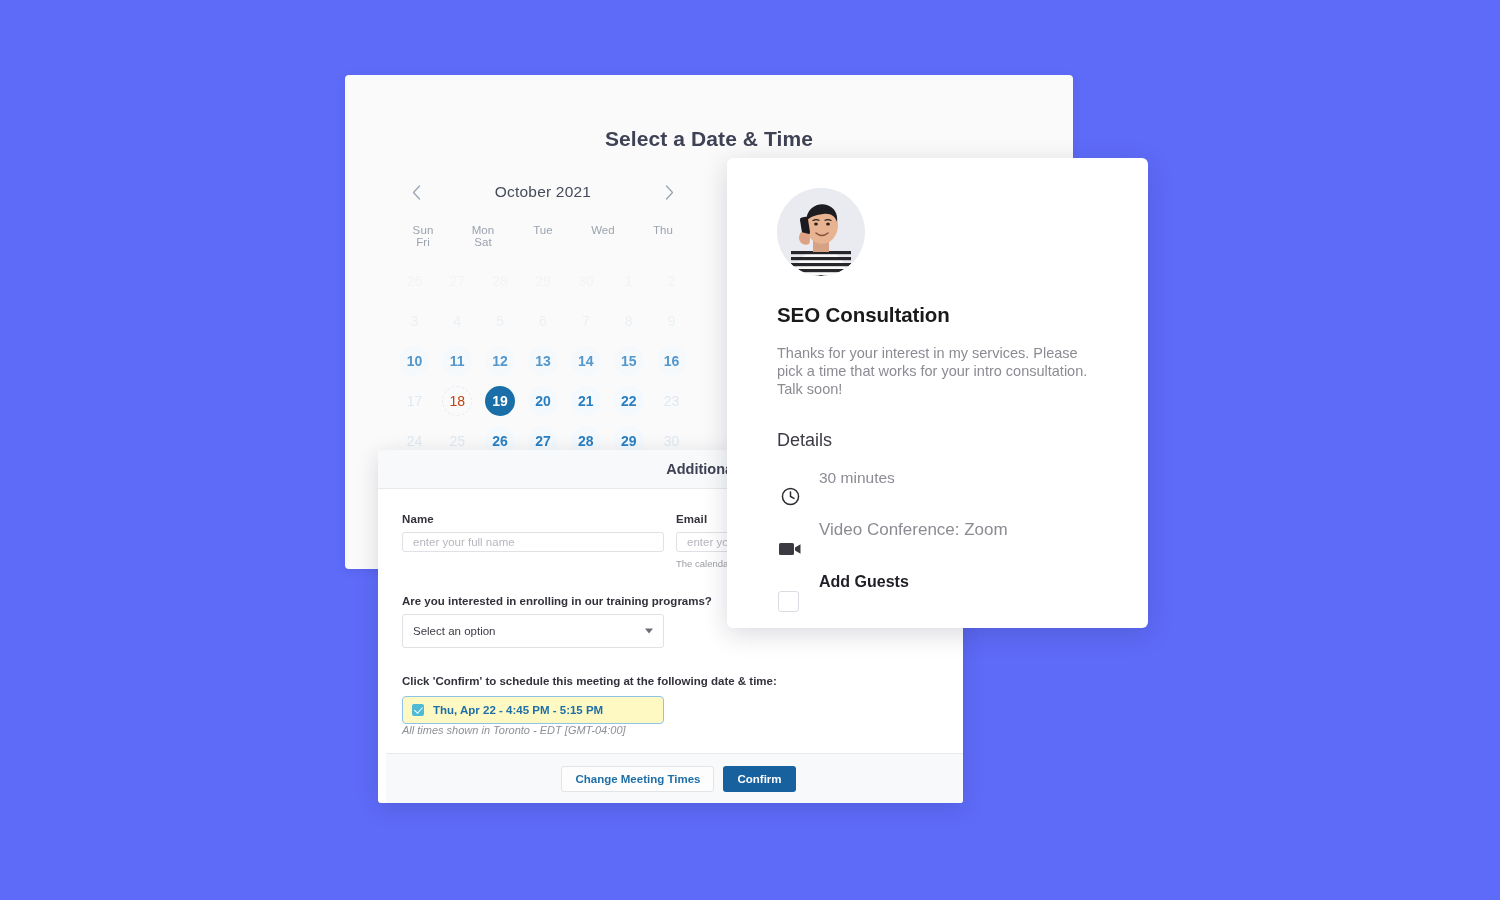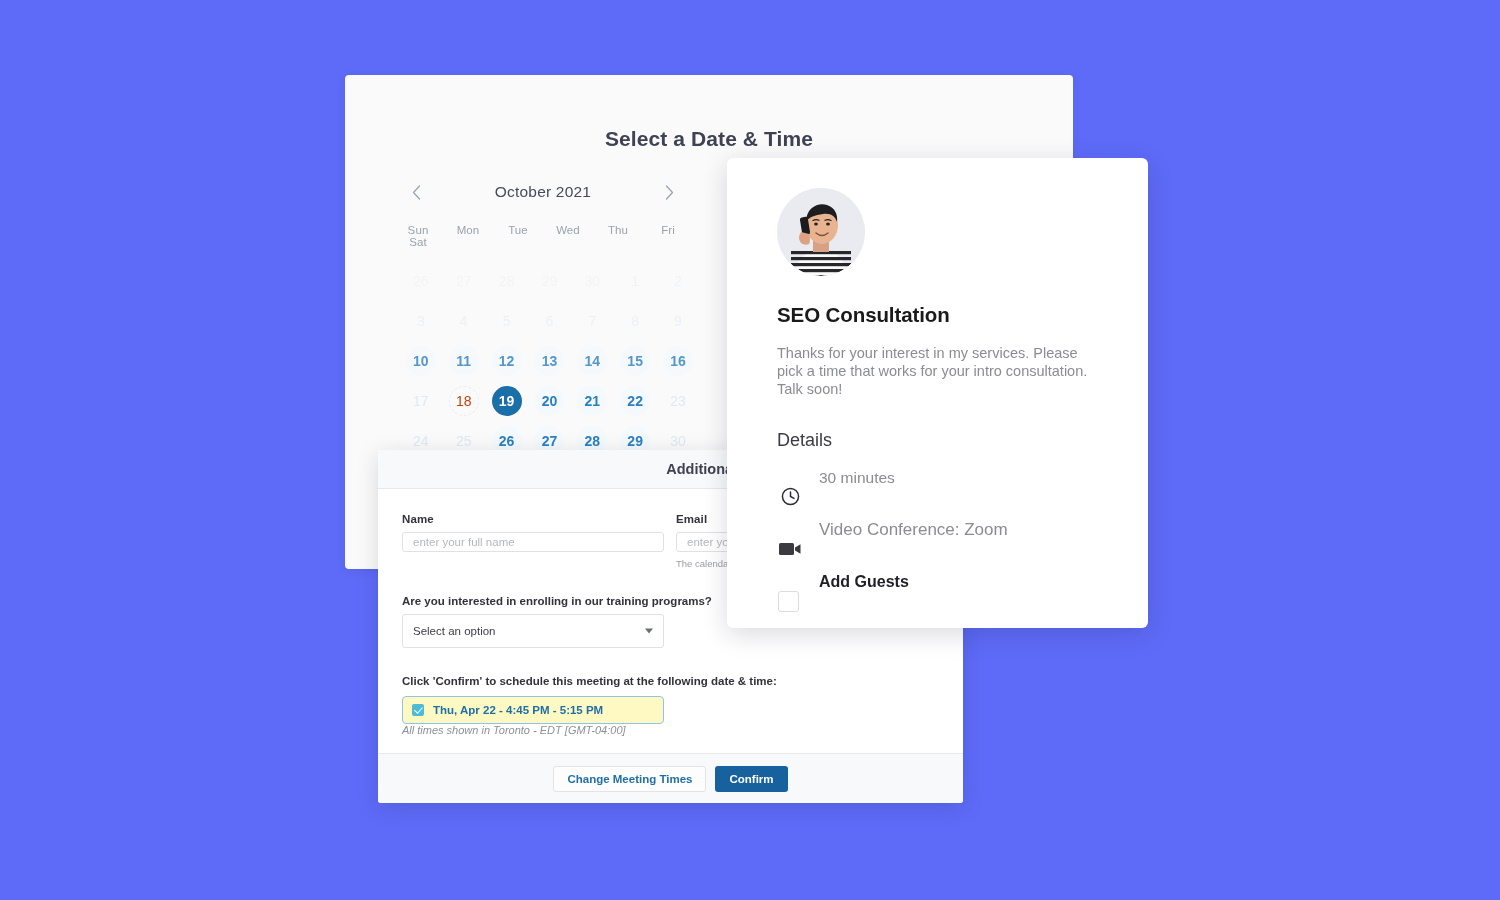--- a/index.html
+++ b/index.html
@@ -64,42 +64,42 @@
   .cal-nav svg { display:block; }
 
   .cal-month {
     font-size: 15.5px;
     color: #444b5a;
     letter-spacing: 0.2px;
   }
 
   .cal-weekdays {
     display: grid;
-    grid-template-columns: repeat(6, 1fr);
+    grid-template-columns: repeat(5, 1fr);
     margin-top: 17px;
   }
   .cal-weekdays div {
     text-align: center;
     font-size: 11.5px;
     color: #9ba3af;
     letter-spacing: 0.1px;
   }
 
   .cal-grid {
     display: grid;
     grid-template-columns: repeat(7, 1fr);
     row-gap: 6px;
     margin-top: 16px;
   }
 
   .cal-cell {
     height: 34px;
     display: flex;
     align-items: center;
-    justify-content: flex-end;
+    justify-content: center;
   }
 
   .day {
     width: 30px; height: 30px;
     border-radius: 50%;
     display: flex;
     align-items: center;
     justify-content: center;
     font-size: 14px;
   }
@@ -335,21 +335,21 @@
 
   .tz-note {
     margin-top: 0;
     font-size: 11px;
     color: #8d9097;
     font-style: italic;
   }
 
   .form-footer {
     position: absolute;
-    left: 0; bottom: 0;
+    left: 8px; bottom: 0;
     width: 100%;
     height: 50px;
     background: #f8f9fa;
     border-top: 1px solid #e7e9ec;
     display: flex;
     align-items: center;
     justify-content: center;
     gap: 9px;
   }
 

